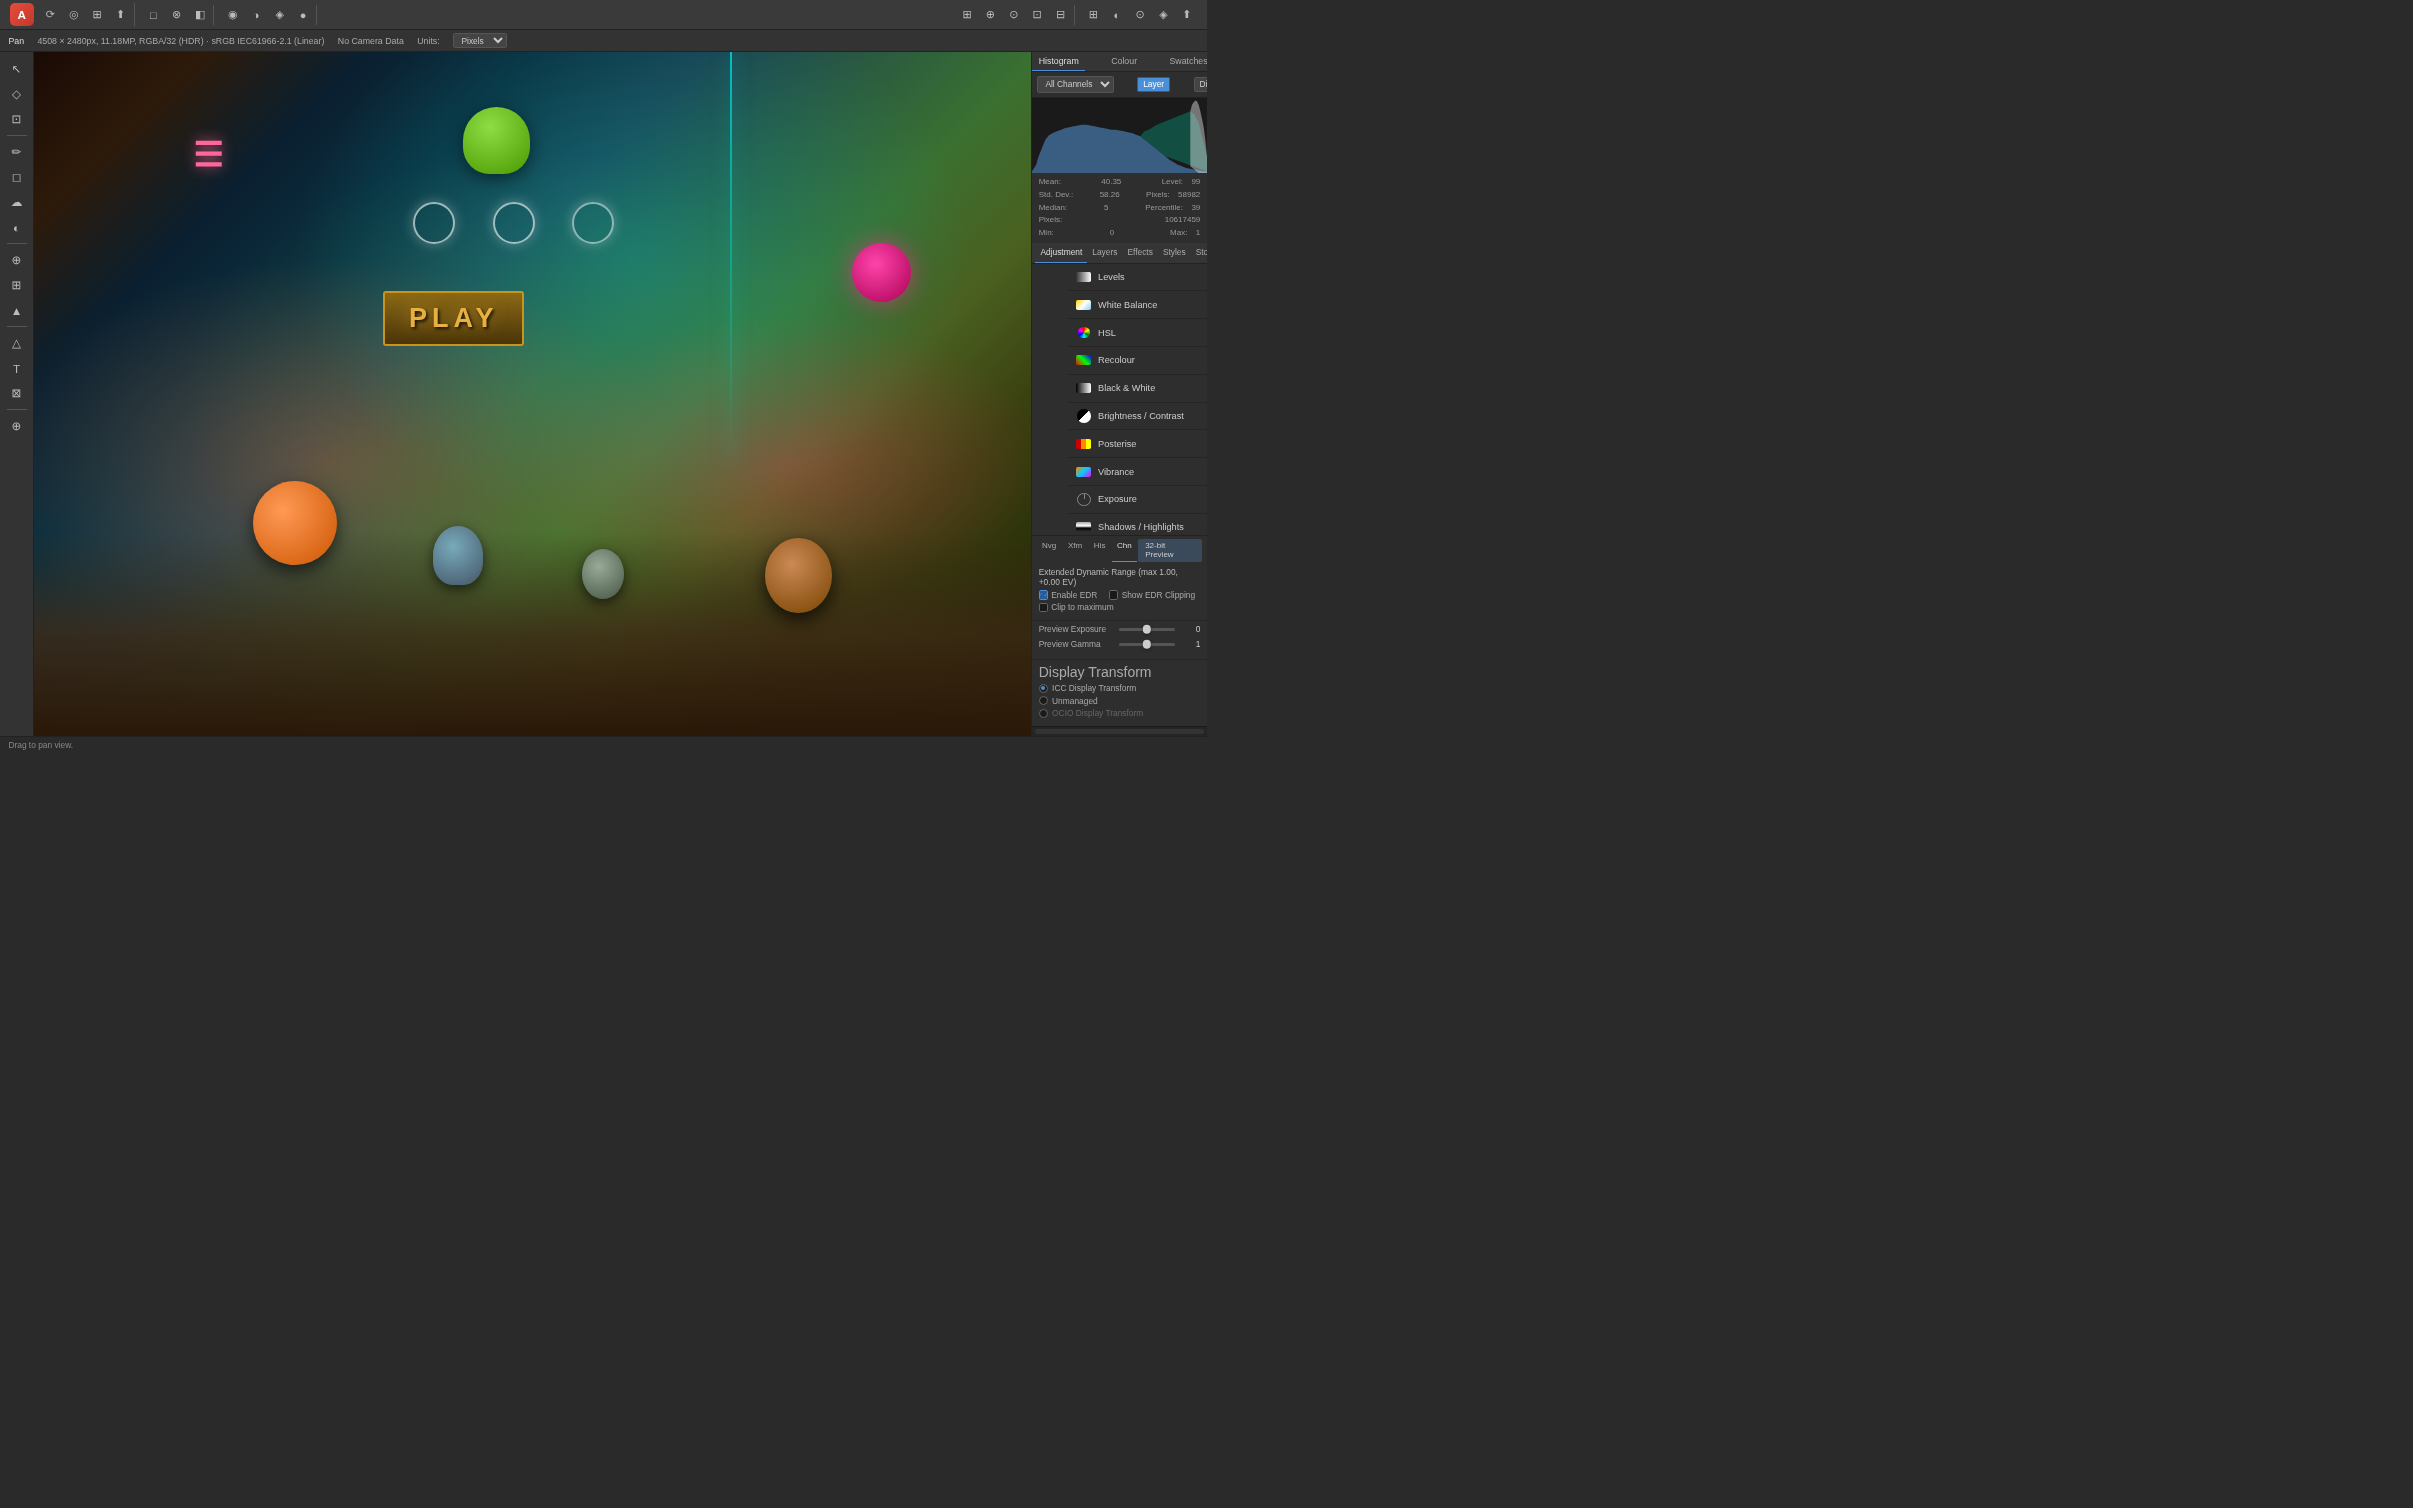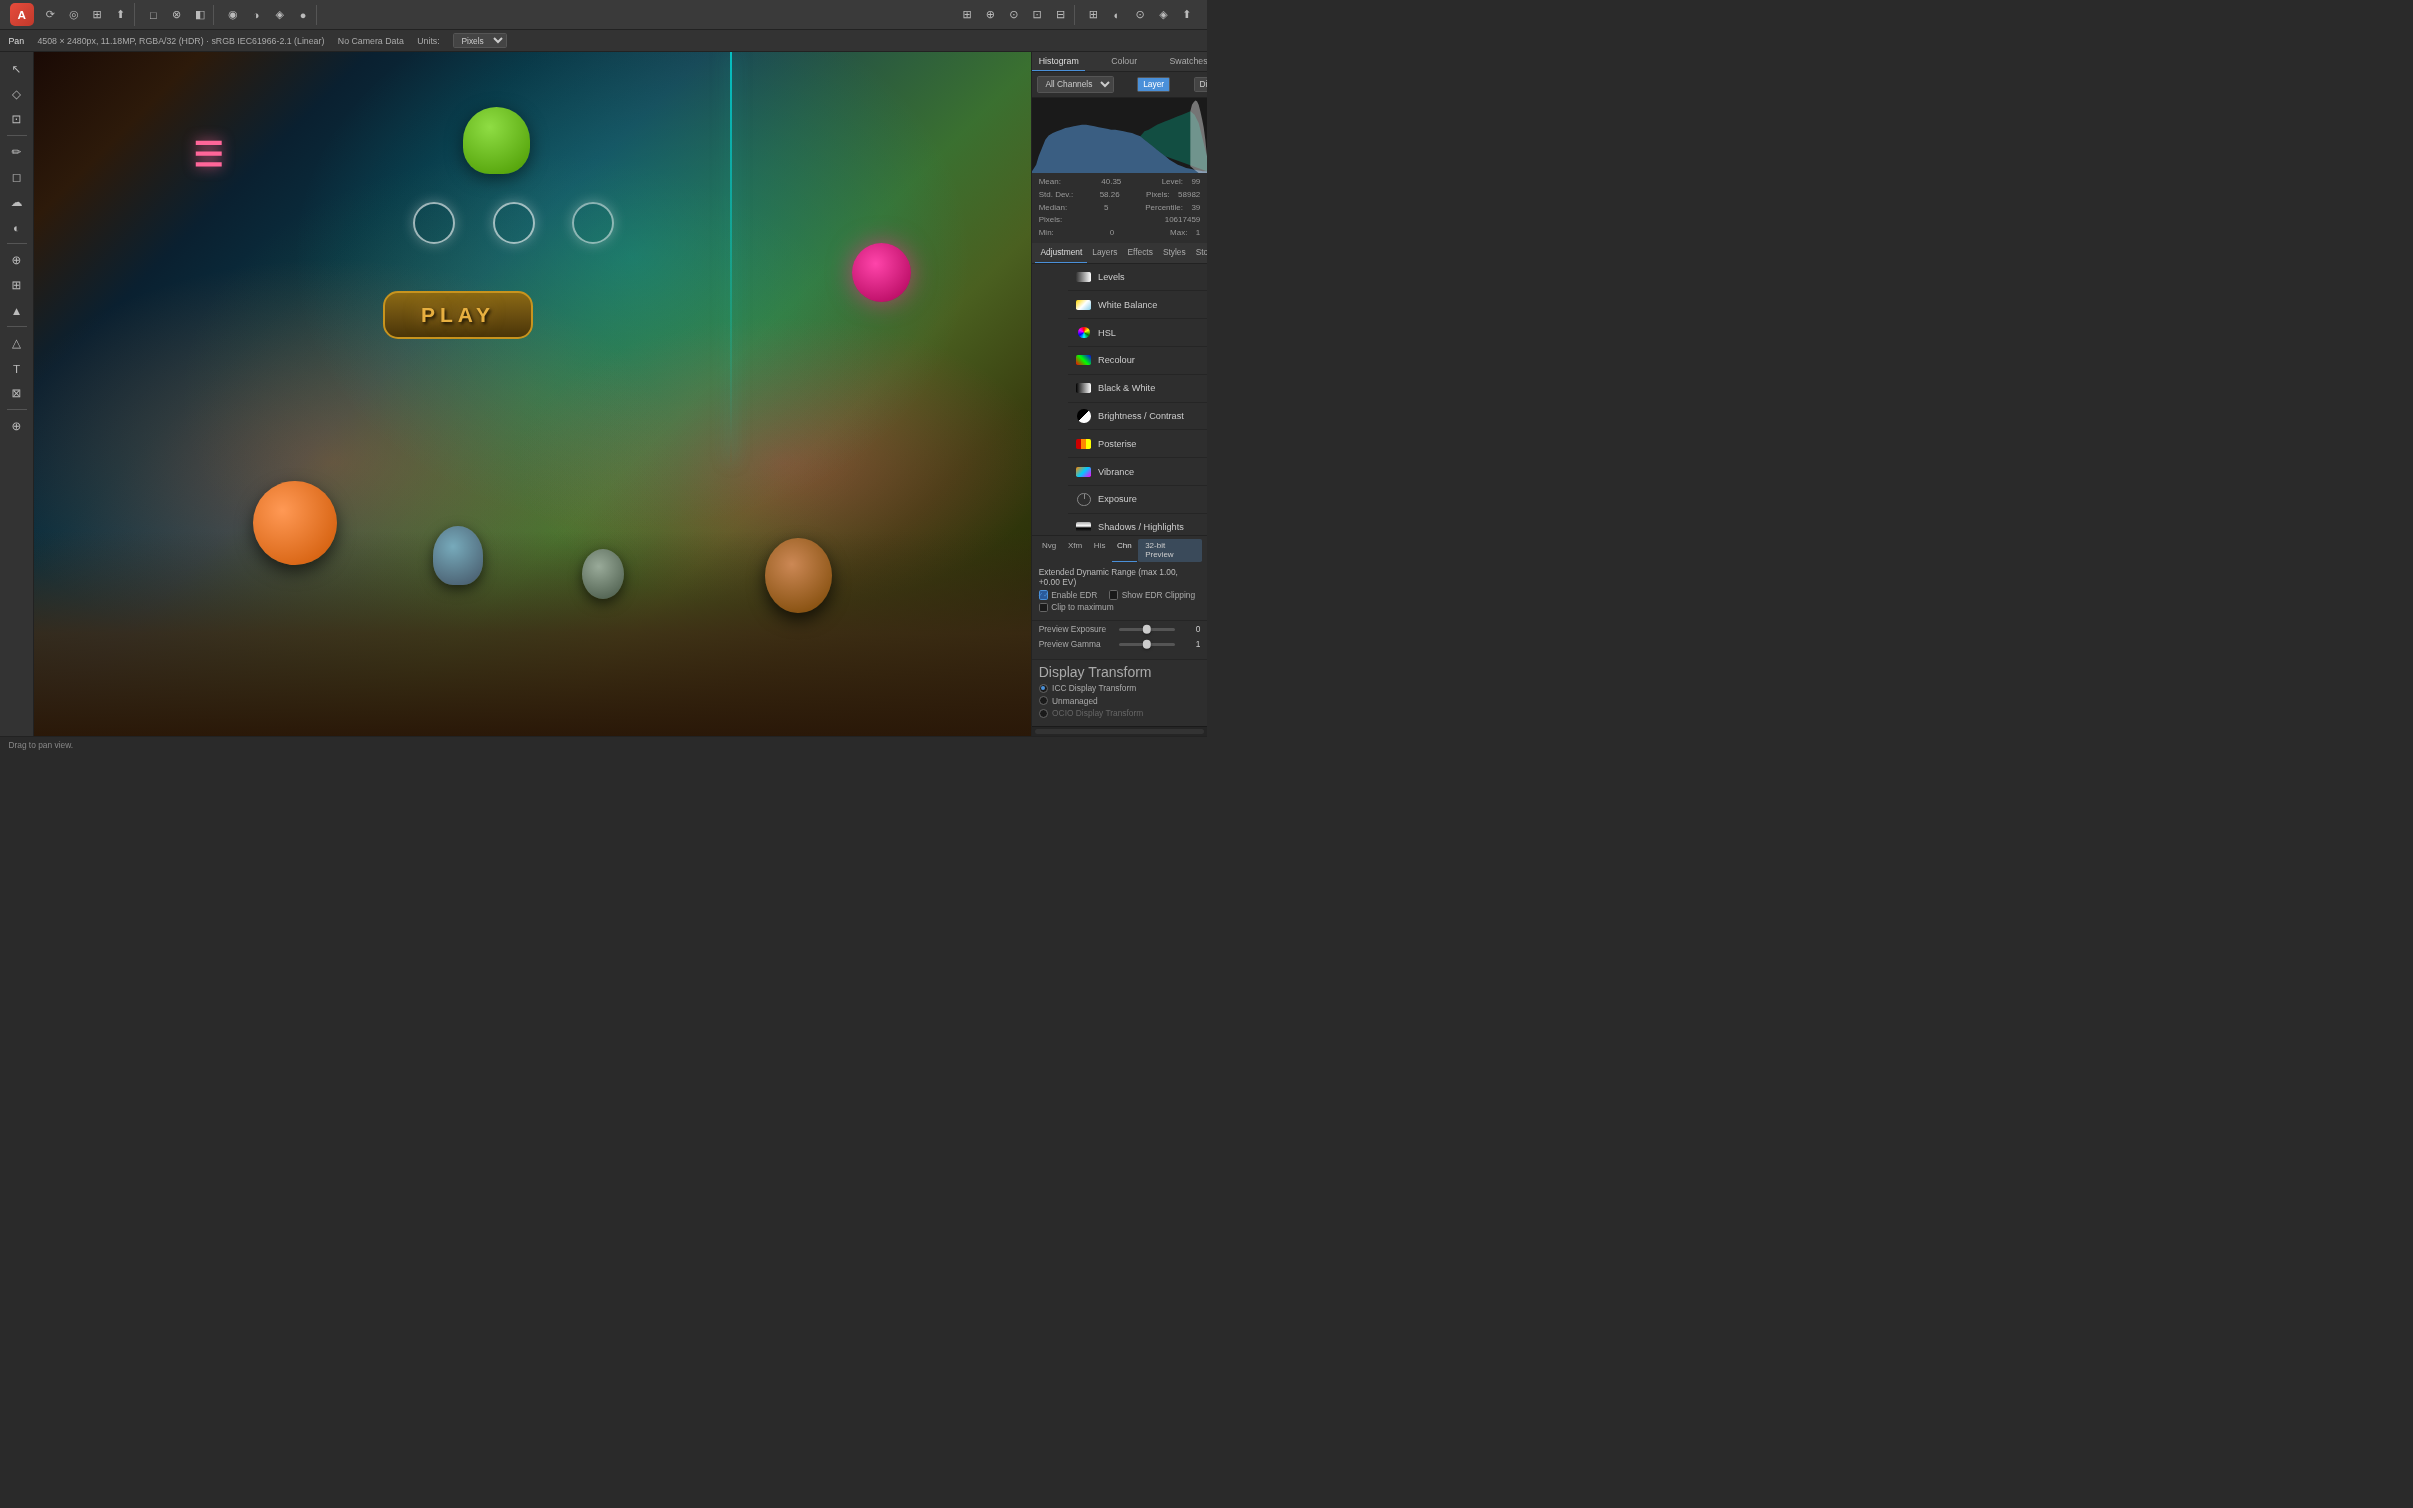--- a/index.html
+++ b/index.html
@@ -155,26 +155,26 @@
         radial-gradient(ellipse at 75% 60%, rgba(255,50,100,0.3) 0%, transparent 25%),
         radial-gradient(ellipse at 50% 50%, rgba(100,180,50,0.2) 0%, transparent 50%);
     }
     
     .play-sign {
       position: absolute;
       top: 35%;
       left: 35%;
       background: linear-gradient(180deg, #8B6914 0%, #6B4F10 50%, #4a3508 100%);
       border: 2.5px solid #c8941e;
-      padding: 10px 36px;
-      font-size: 21px;
+      padding: 10px 24px;
+      font-size: 27px;
       font-weight: 900;
       color: #e8b040;
       text-shadow: 1.7px 1.7px 3.4px rgba(0,0,0,0.8), 0 0 17px rgba(232,176,64,0.5);
-      border-radius: 15px;
+      border-radius: 3px;
       letter-spacing: 5px;
     }
     
     .neon-teal {
       position: absolute;
       top: 0;
       right: 30%;
       width: 1.7px;
       height: 60%;
       background: linear-gradient(180deg, rgba(0,220,220,0.8), transparent);

